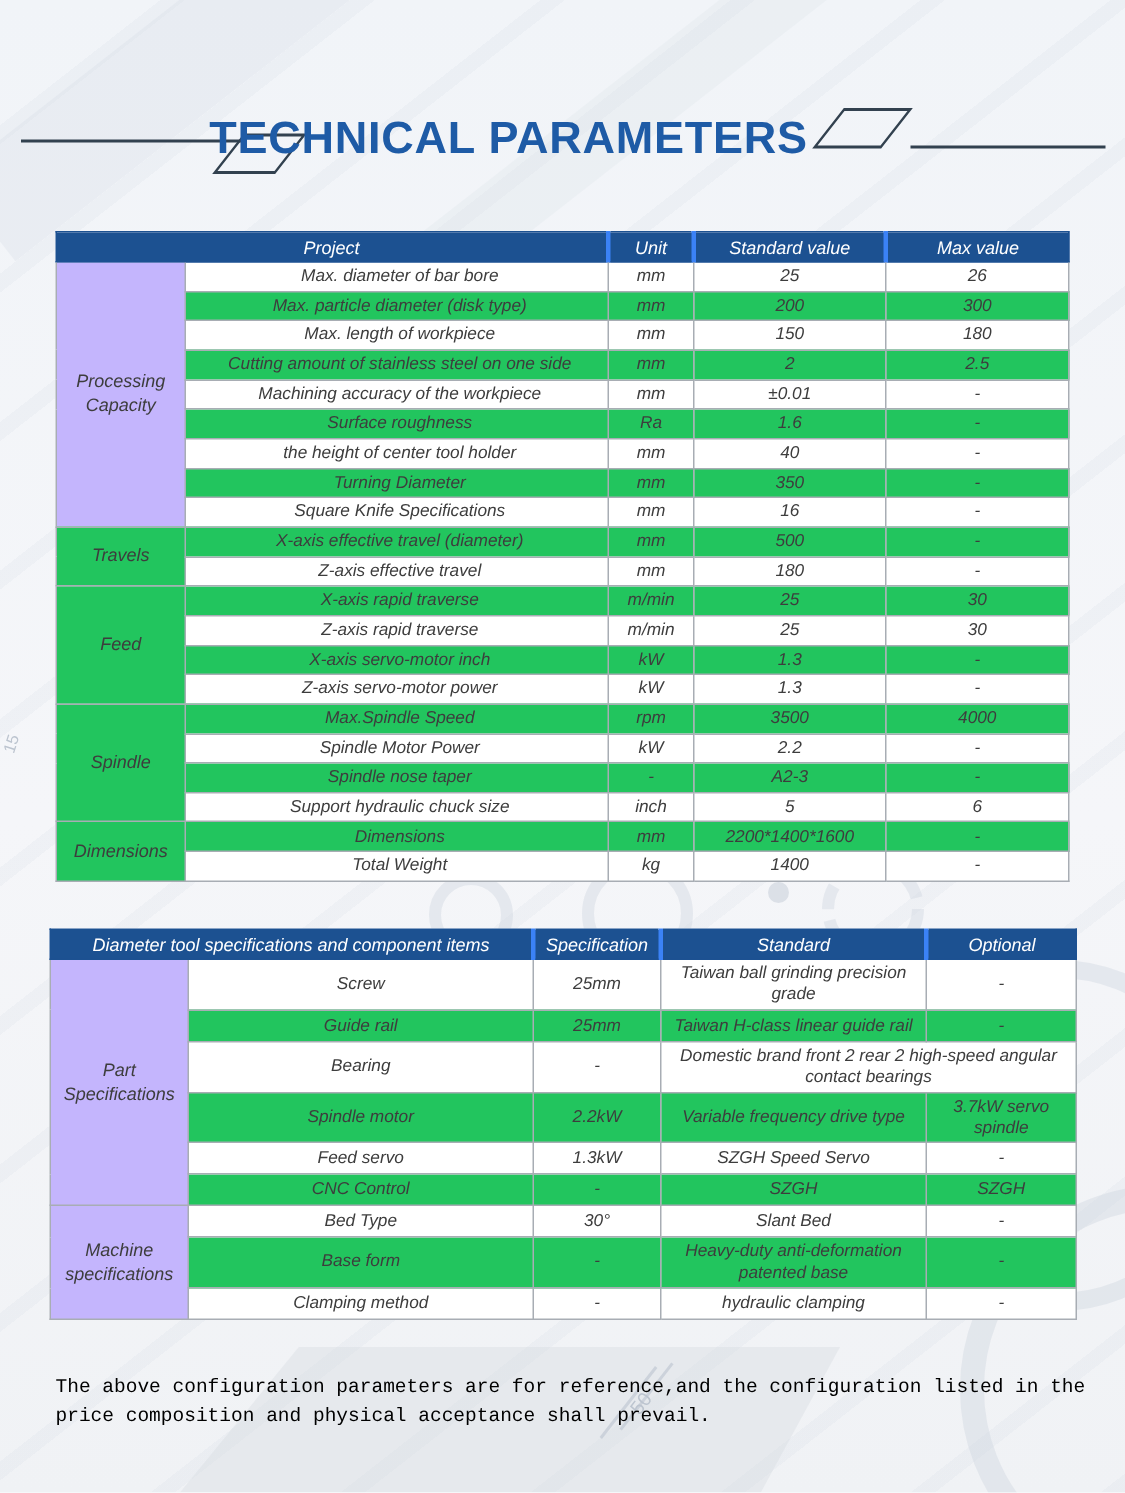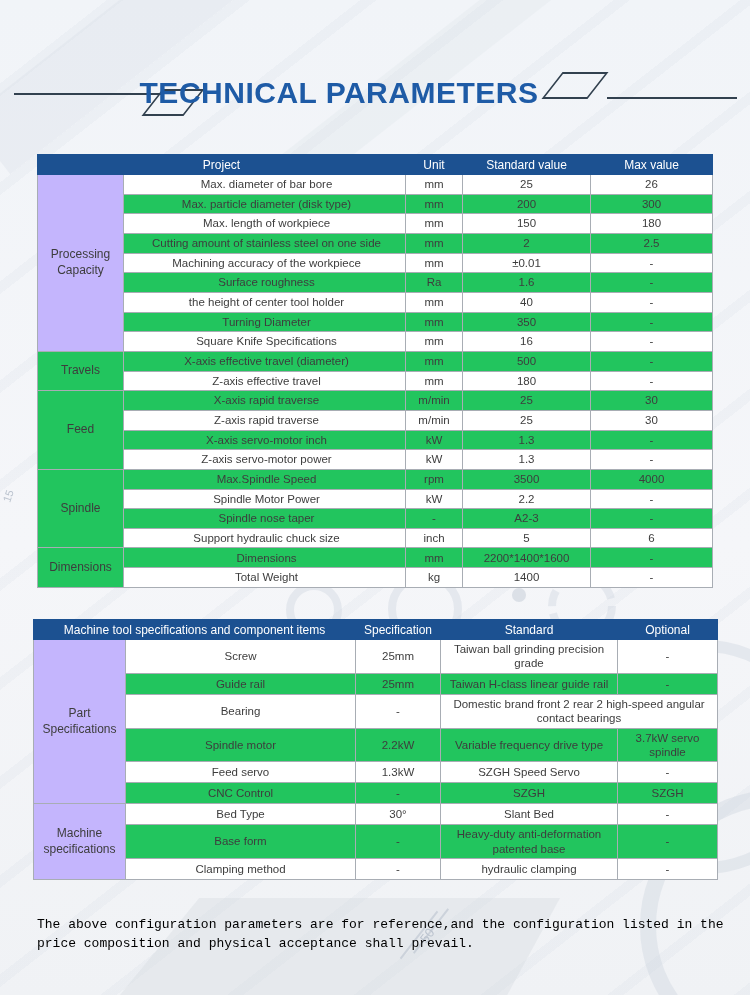--- a/index.html
+++ b/index.html
@@ -30,27 +30,27 @@
   .title-wrap{position:absolute;left:0;top:0;width:750px;height:130px;}
   .t-line{position:absolute;height:2px;background:#32414f;}
   .t-par{position:absolute;border:2px solid #32414f;background:transparent;transform:skewX(-38deg);}
   .page-title{
     position:absolute;left:0;top:76px;width:678px;
     text-align:center;font-size:30px;font-weight:bold;
     color:#1e5ba6;letter-spacing:0.5px;
   }
 
   
-  table{border-collapse:collapse;table-layout:fixed;background:#fff;}
+  table{border-collapse:collapse;table-layout:fixed;background:#fff;font-style:italic;}
   th{
     background:#1c5191;color:#ffffff;font-weight:400;
     font-size:12px;height:19px;padding:0 2px;
     border:1px solid #1c5191;
   }
-  th + th{border-left:1px solid #3b82f6;}
+  th + th{border-left:3px solid #3b82f6;}
   td{
     border:1px solid #a8adb4;color:#3d3d3d;font-size:11.5px;
     padding:1px 4px;text-align:center;vertical-align:middle;
     line-height:1.25;
   }
   tr.stripe td{background:#22c55e;}
   td.group-cell{background:#c4b5fd;font-size:12px;line-height:1.3;}
   .t1{position:absolute;left:37px;top:154px;width:675px;height:434px;border:1px solid #8f959c;}
   .t1 td.col-project{text-align:center;padding-left:8px;}
   .t2{position:absolute;left:33px;top:619px;width:684px;border:1px solid #8f959c;}
@@ -243,21 +243,21 @@
   <table class="t2">
     <colgroup>
       <col style="width:92px">
         <col style="width:230px">
         <col style="width:85px">
       <col style="width:177px">
         <col style="width:100px">
     </colgroup>
     <thead>
       <tr>
-        <th colspan="2">Machine tool specifications and component items</th>
+        <th colspan="2">Diameter tool specifications and component items</th>
         <th>Specification</th>
         <th>Standard</th>
         <th>Optional</th>
       </tr>
     </thead>
     <tbody id="t2-body">
         <tr>
           <td rowspan="6" class="group-cell">Part Specifications</td>
           <td class="col-item">Screw</td>
           <td class="col-spec">25mm</td>

